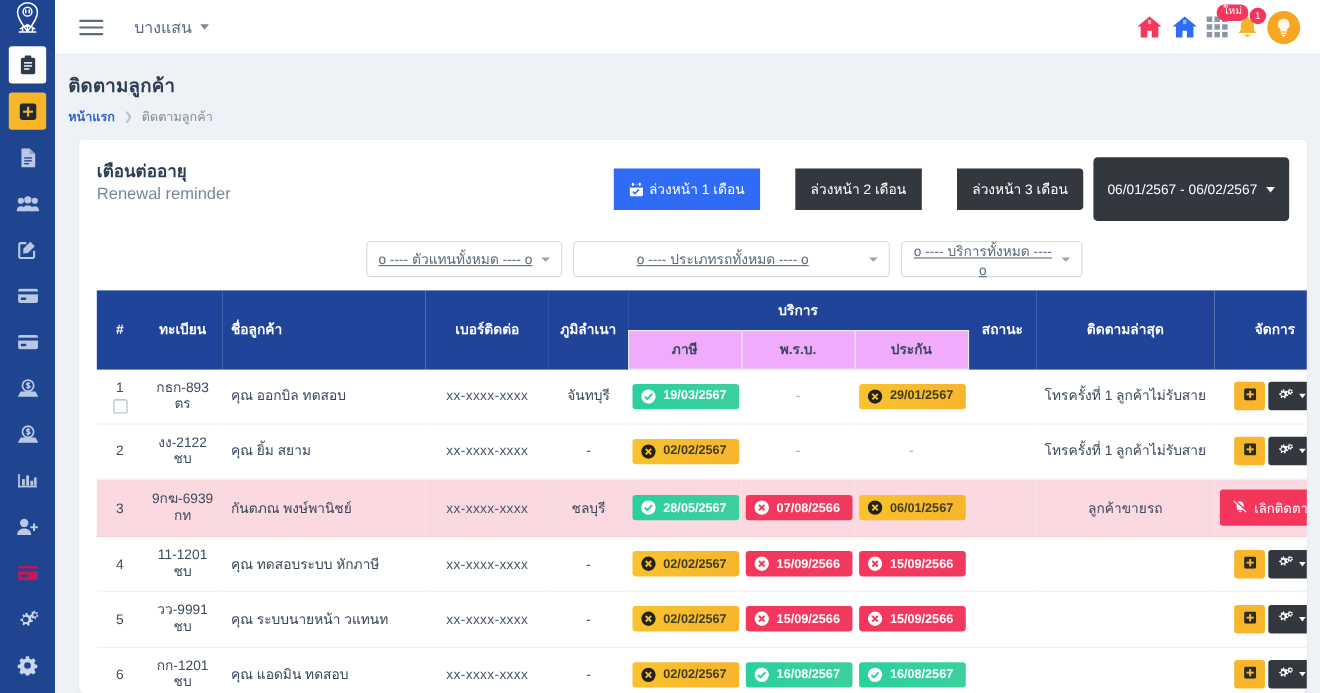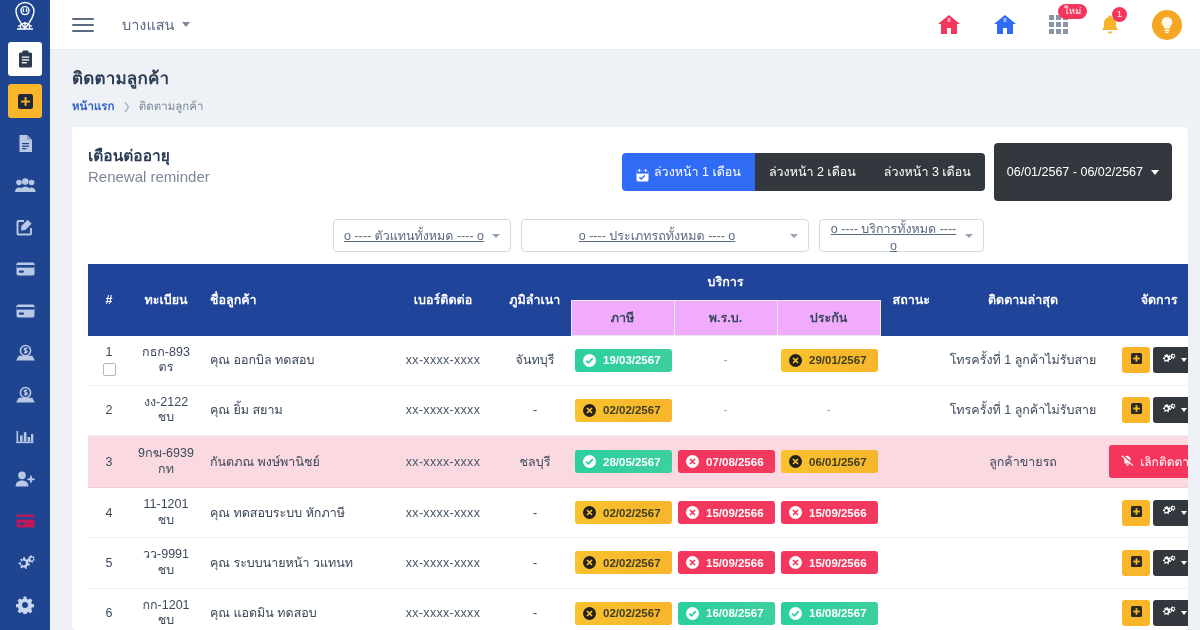--- a/index.html
+++ b/index.html
@@ -35,59 +35,59 @@
   }
   .hamburger { width: 22px; display: flex; flex-direction: column; gap: 4px; cursor: pointer; }
   .hamburger span { display: block; height: 2px; background: #5c6b82; border-radius: 1px; }
   .branch {
     margin-left: 28px; font-size: 14.5px; color: #5a6a80; display: flex; align-items: center; gap: 7px;
   }
   .caret-dn {
     width: 0; height: 0; border-left: 4.5px solid transparent; border-right: 4.5px solid transparent;
     border-top: 5px solid #7b8aa0;
   }
-  .top-right { margin-left: auto; display: flex; align-items: center; gap: 32px; }
+  .top-right { margin-left: auto; display: flex; align-items: center; gap: 8px; }
   .ticon { position: relative; display: flex; align-items: center; justify-content: center; cursor: pointer; }
   .badge-new {
     position: absolute; top: -11px; left: 9px; background: #f5365c; color: #fff;
     font-size: 9.5px; padding: 2px 6px 3px; border-radius: 9px; white-space: nowrap; line-height: 1;
   }
   .badge-num {
     position: absolute; top: -7px; right: -7px; background: #f5365c; color: #fff;
     font-size: 9px; width: 15px; height: 15px; border-radius: 50%;
     display: flex; align-items: center; justify-content: center; line-height: 1;
   }
   .grid-icon { display: grid; grid-template-columns: repeat(3, 5px); grid-gap: 2px; }
   .grid-icon i { width: 5px; height: 5px; background: #8b97a8; display: block; }
   .avatar {
     width: 30px; height: 30px; border-radius: 50%; background: #f5a623;
     display: flex; align-items: center; justify-content: center;
   }
 
   
-  .page-head { padding: 14px 0 12px 22px; background: #eef1f6; }
+  .page-head { padding: 14px 0 12px 12px; background: #eef1f6; }
   .page-title { font-size: 17px; font-weight: bold; color: #2c3e55; letter-spacing: .2px; }
   .crumbs { margin-top: 6px; font-size: 11.5px; color: #7d8a9c; display: flex; align-items: center; gap: 8px; }
   .crumbs .home { color: #2f64c8; font-weight: bold; cursor: pointer; }
   .crumbs .sep { color: #b7c0cc; font-size: 10px; }
 
   
   .card {
     margin: 0 12px 0 22px; background: #fff; border-radius: 4px;
     flex: 1; display: flex; flex-direction: column; overflow: hidden;
     box-shadow: 0 1px 2px rgba(40,55,80,.06);
   }
   .card-top { display: flex; align-items: flex-start; padding: 16px 16px 0 16px; }
   .card-h1 { font-size: 15.5px; font-weight: bold; color: #2c3e55; }
   .card-h2 { font-size: 15px; color: #7a8798; margin-top: 0; }
   .seg { margin-left: auto; display: flex; align-items: center; gap: 9px; }
   .seg-group { display: flex; border-radius: 4px; overflow: hidden; }
   .seg-btn {
     background: #32383e; color: #fff; font-size: 12.5px; padding: 9px 14px;
-    cursor: pointer; border: none; display: flex; align-items: flex-end; gap: 5px; white-space: nowrap;
+    cursor: pointer; border: none; display: flex; align-items: center; gap: 5px; white-space: nowrap; margin-left: 32px;
   }
   .seg-btn.on { background: #2f6bf5; }
   .daterange {
     background: #32383e; color: #fff; font-size: 12.5px; padding: 22px 13px;
     border-radius: 4px; cursor: pointer; display: flex; align-items: center; gap: 8px; white-space: nowrap;
   }
 
   .filters { display: flex; align-items: center; padding: 18px 16px 12px 16px; gap: 10px; }
   .pick-btn {
     border: 1px solid #d4dae3; background: #fff; border-radius: 4px; padding: 8px 11px;

